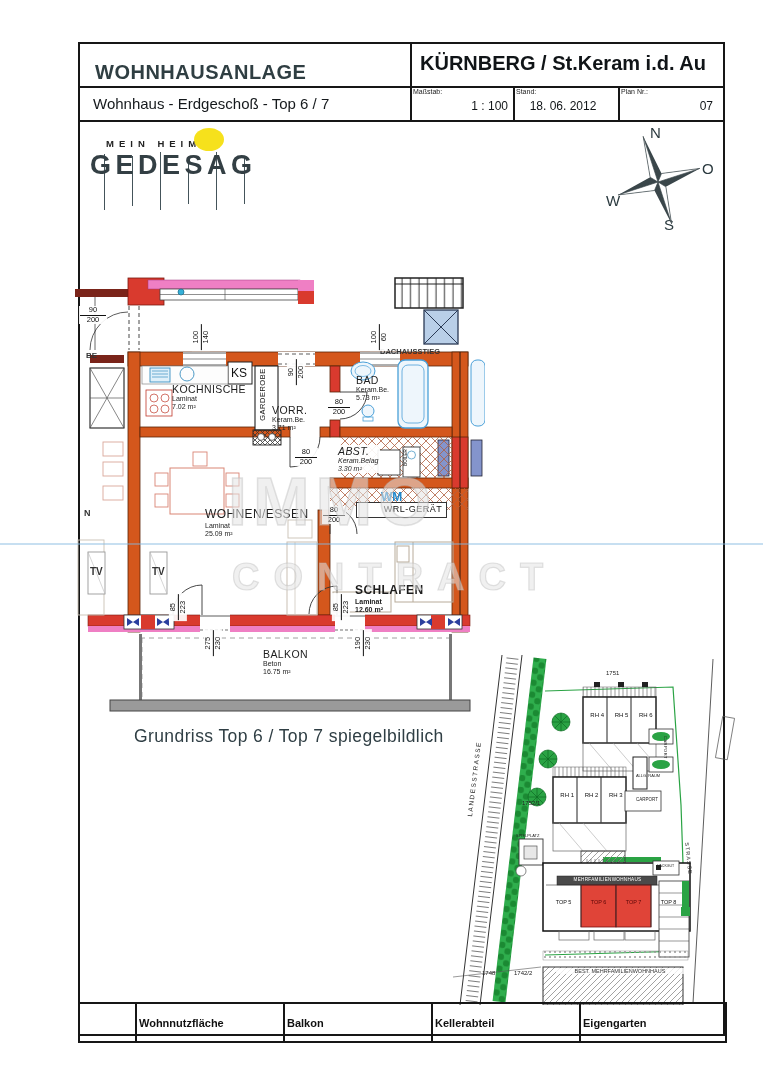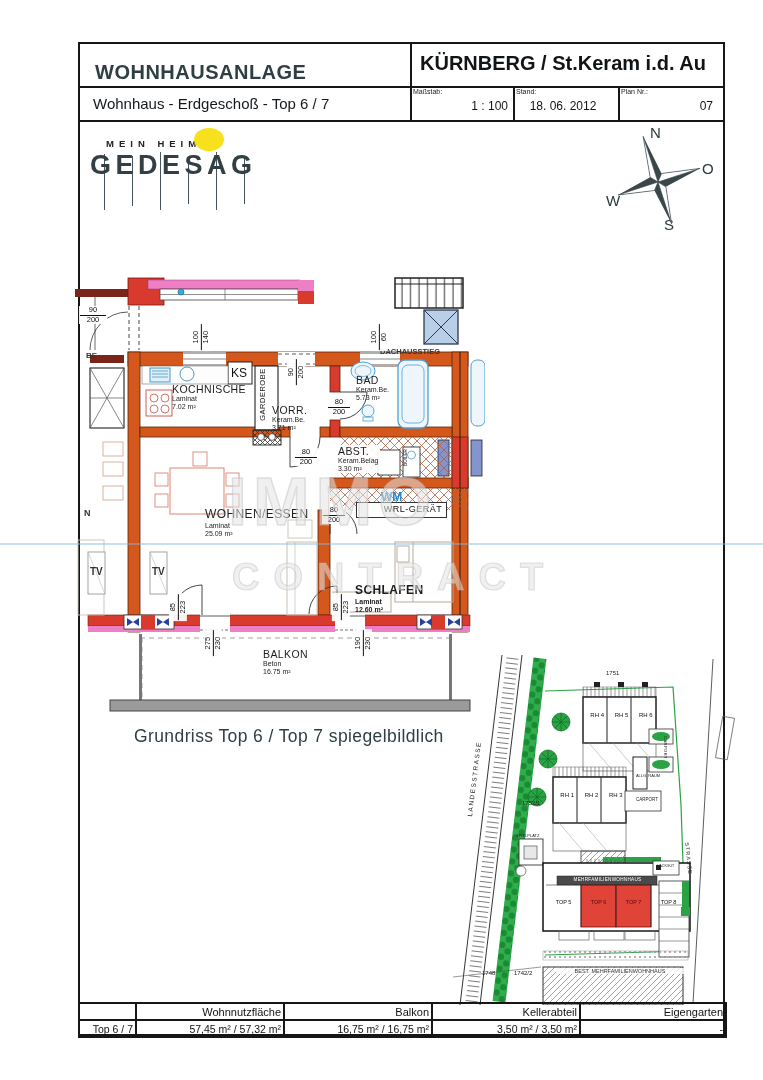--- a/index.html
+++ b/index.html
@@ -21,21 +21,21 @@
   .logo-name{font-size:27px;font-weight:bold;letter-spacing:4.5px;color:#333f44;z-index:2;}
   .logo-line{width:1px;background:#44545a;z-index:1;}
   .logo-sun{width:30px;height:23px;border-radius:50%;background:#f6e11c;z-index:3;}
   
   .cmp{font-size:15px;color:#2b3a3f;}
   
   .rl{line-height:1.15;color:#1d1d1d;z-index:5;}
   .rl .nm{font-size:10.5px;letter-spacing:.4px;}
   .rl.big .nm{font-size:12px;}
   .rl .sub{font-size:7px;}
-  .chipbg{background:rgba(255,255,255,.92);padding:0 2px;}
+  .chipbg{background:rgba(255,255,255,.92);padding:0 2px;font-style:italic;}
   .dim{background:rgba(255,255,255,.92);font-size:7.5px;line-height:1.15;text-align:center;
        color:#111;padding:0 1px;z-index:6;}
   .dim span{display:block;}
   .dim .b{border-top:1px solid #111;}
   .dim.v{transform:rotate(-90deg);width:26px;}
   .plain{font-size:8px;color:#333;z-index:5;font-weight:bold;}
   .wmtxt{color:#2288cc;font-weight:bold;font-size:12px;z-index:5;margin-top:32px;}
   .wrlchip{border:1px solid #333;background:#fff;font-size:9px;text-align:center;
            line-height:13px;letter-spacing:.5px;z-index:5;}
   .vert{transform:rotate(-90deg);transform-origin:center;}
@@ -52,22 +52,22 @@
   .sp6{font-size:6px;}
   .sp4{font-size:4.5px;}
   .rowflex{display:flex;z-index:5;}
   .rowflex span{flex:1;text-align:center;}
   .mfhband{color:#fff;font-size:4.6px;letter-spacing:.3px;text-align:center;overflow:hidden;
            white-space:nowrap;z-index:5;}
   .bestchip{font-size:5.5px;text-align:center;background:rgba(255,255,255,.8);color:#333;z-index:5;}
   
   table.ftable{position:absolute;left:78px;top:1002px;width:647px;border-collapse:collapse;
                table-layout:fixed;z-index:5;}
-  table.ftable th,table.ftable td{border:2px solid #161616;height:15px;padding:0 2px;
-               text-align:right;font-weight:normal;}
+  table.ftable th,table.ftable td{border:2px solid #161616;height:15px;padding:11px 2px;
+               text-align:left;font-weight:bold;}
   table.ftable th{font-size:11px;}
   table.ftable td{font-size:10.5px;}
   svg{display:block;}
 </style>
 </head>
 <body>
 
 <div class="ab frame"></div>
 <div class="ab hline" style="left:78px;top:86px;width:647px;"></div>
 <div class="ab hline" style="left:78px;top:120px;width:647px;"></div>
@@ -561,21 +561,14 @@
       <col style="width:146px;">
     </colgroup>
   <tbody>
       <tr>
     <th></th>
     <th>Wohnnutzfläche</th>
     <th>Balkon</th>
     <th>Kellerabteil</th>
     <th>Eigengarten</th>
   </tr>
-  <tr>
-    <td>Top 6 / 7</td>
-    <td>57,45 m² / 57,32 m²</td>
-    <td>16,75 m² / 16,75 m²</td>
-    <td>3,50 m² / 3,50 m²</td>
-    <td>-</td>
-  </tr>
 </tbody>
   </table>
 
 </body></html>

